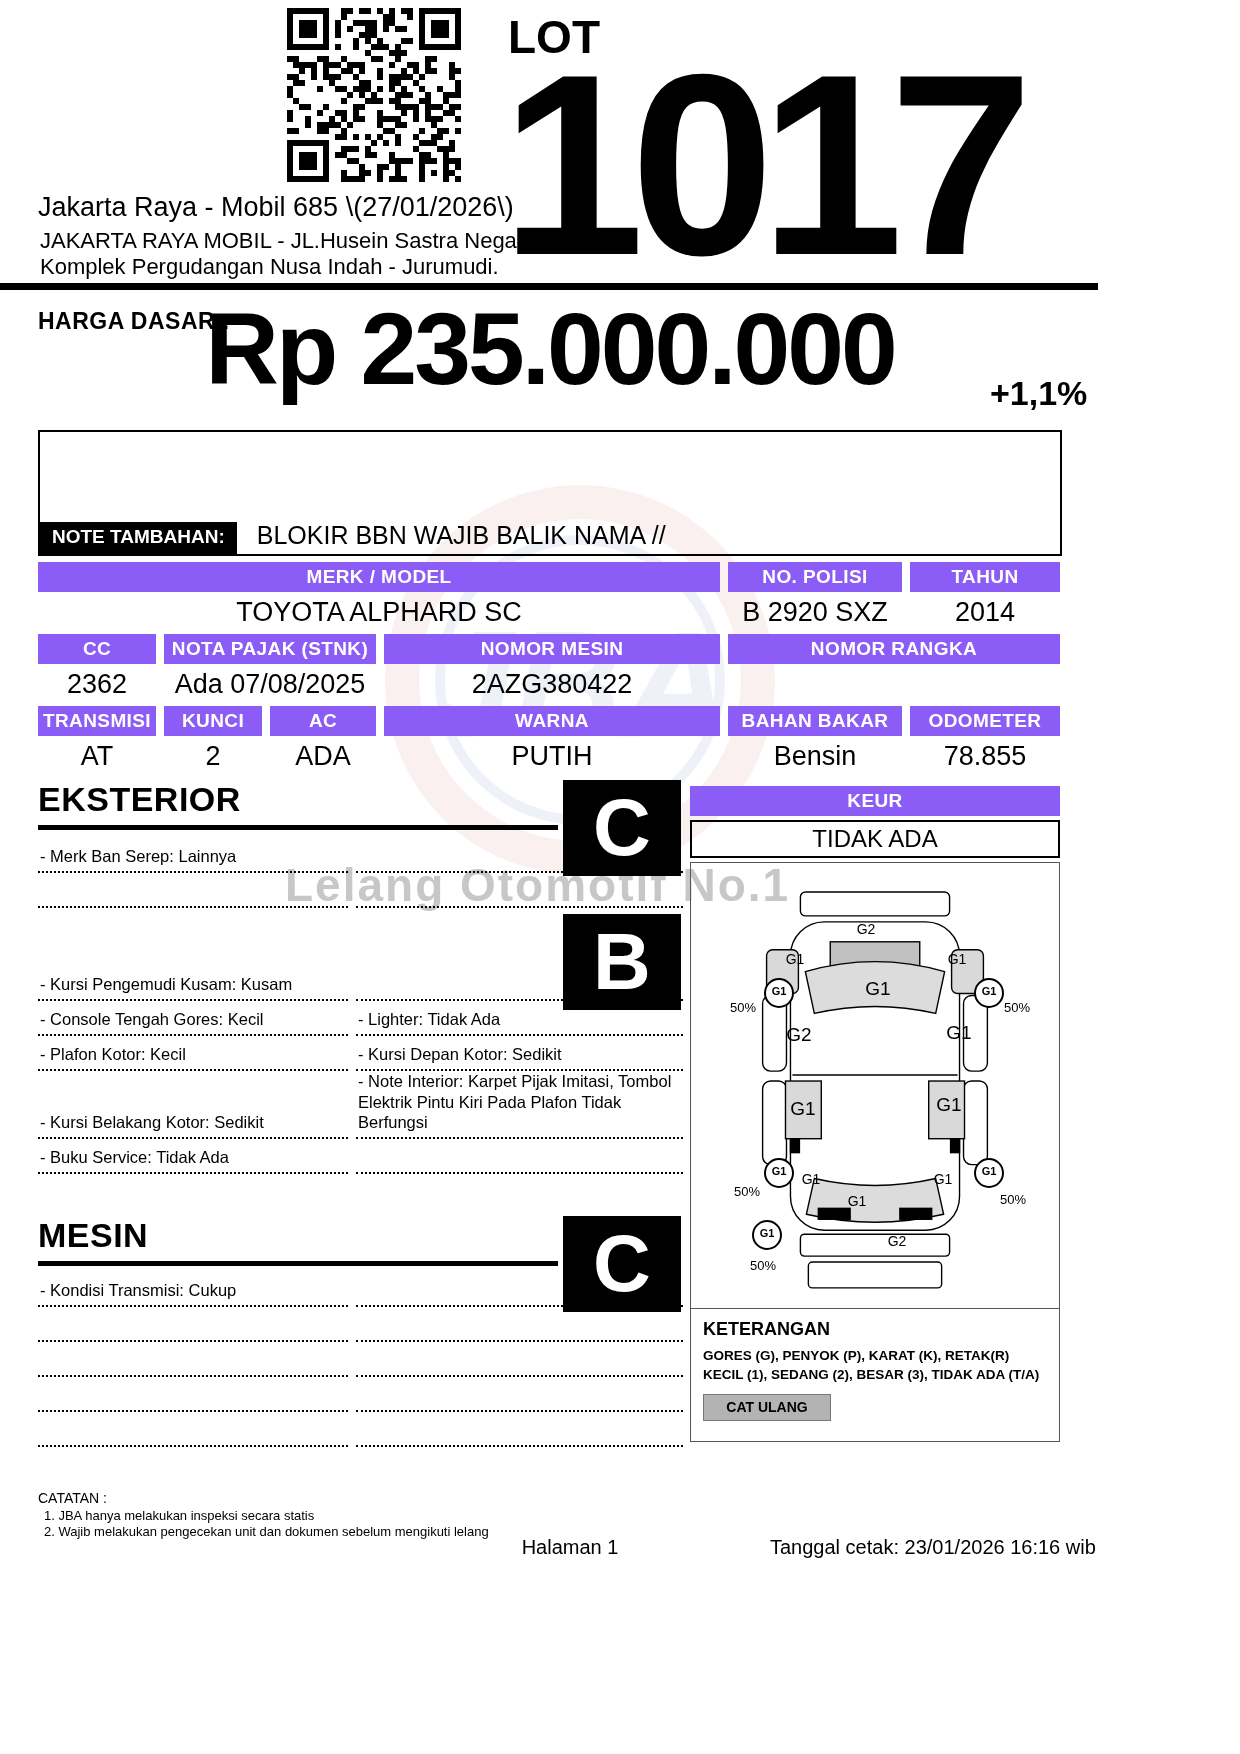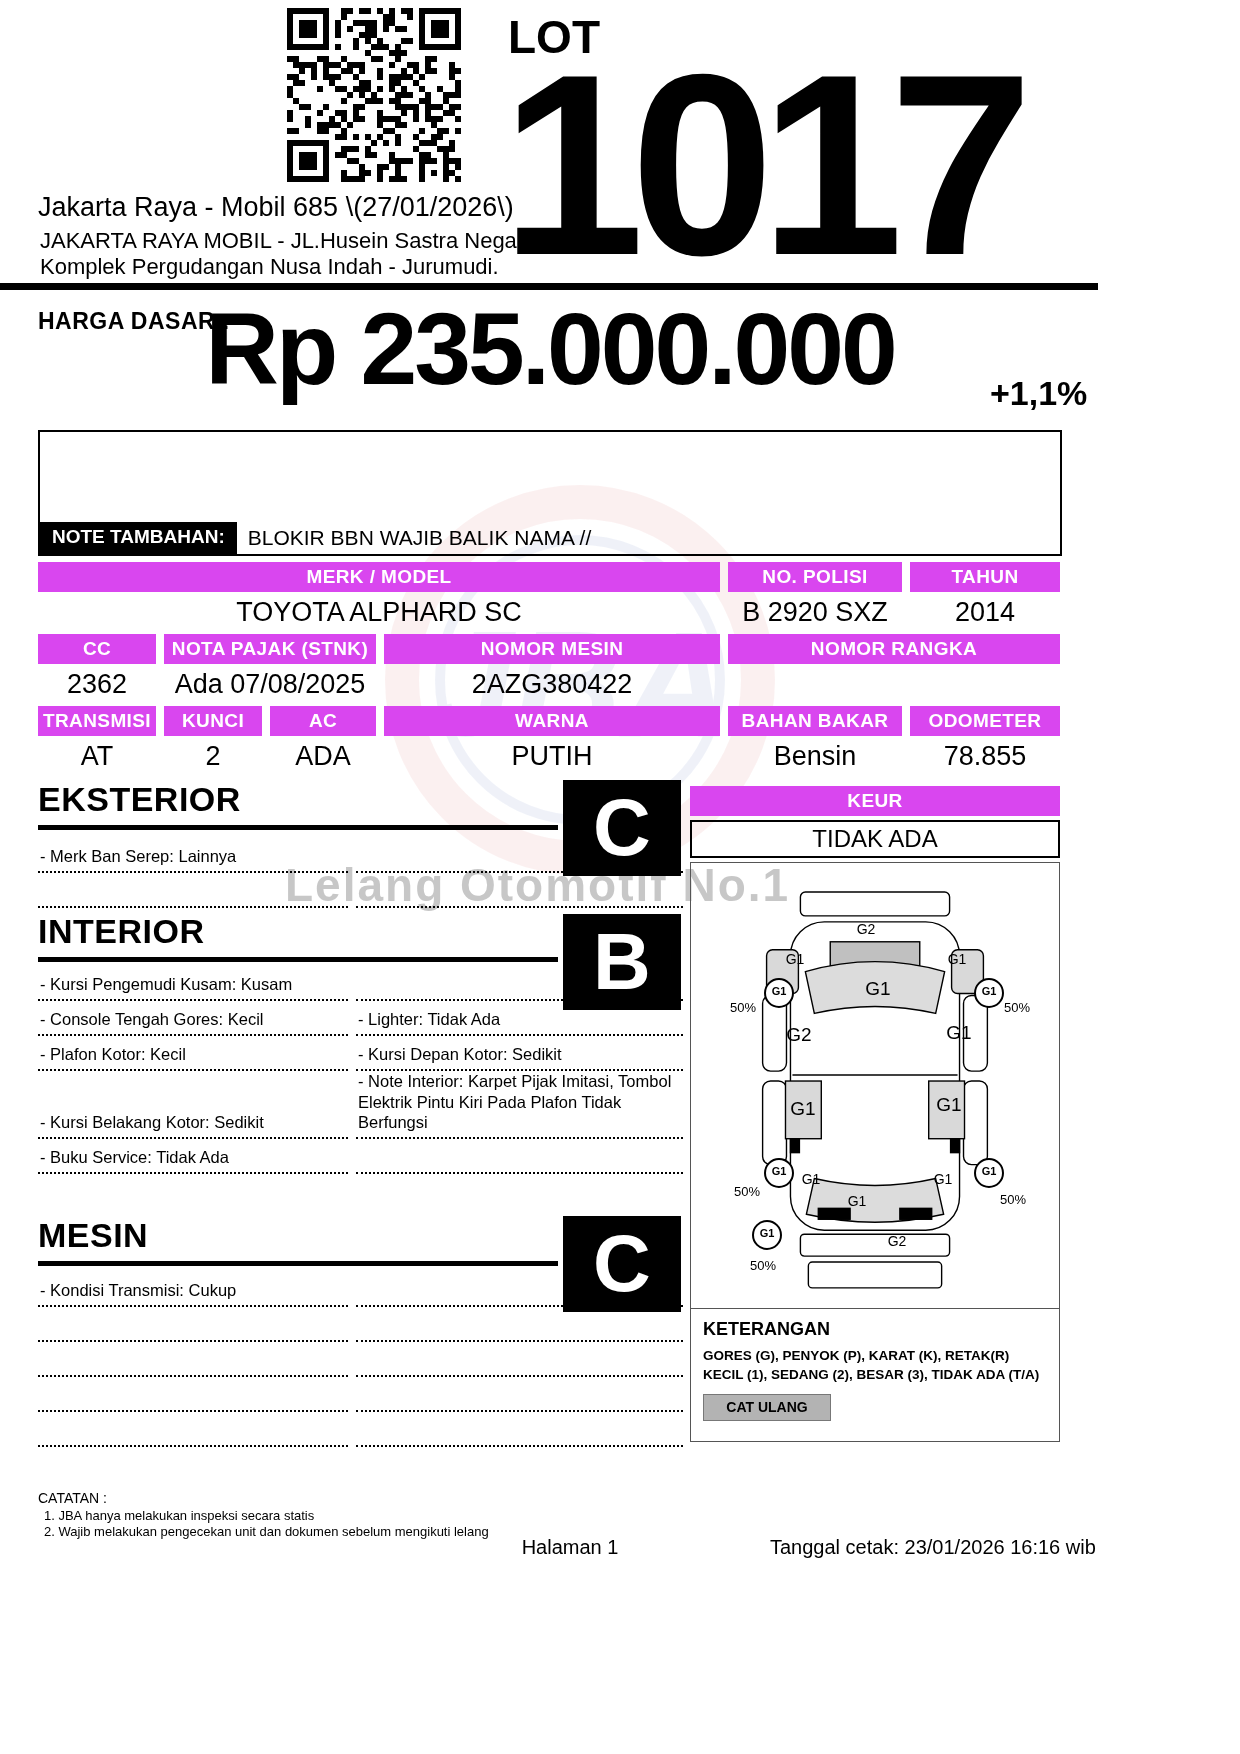--- a/index.html
+++ b/index.html
@@ -15,24 +15,24 @@
   .divider{background:#000;height:7px;}
 
   
   .price-label{font-size:23px;font-weight:bold;letter-spacing:.5px;}
   .price-value{font-size:102px;font-weight:bold;letter-spacing:-3px;line-height:1;text-align:center;}
   .price-increment{font-size:34px;font-weight:bold;}
 
   
   .note-box{border:2px solid #000;display:flex;align-items:flex-end;}
   .note-label{background:#000;color:#fff;font-size:19px;font-weight:bold;padding:4px 12px 6px;}
-  .note-text{font-size:21px;padding:4px 11px;}
-
-  
-  .thead{position:absolute;background:#d946ef;color:#fff;font-weight:bold;font-size:19px;
+  .note-text{font-size:25px;padding:4px 20px;}
+
+  
+  .thead{position:absolute;background:#8b5cf6;color:#fff;font-weight:bold;font-size:19px;
          text-align:center;height:30px;line-height:30px;letter-spacing:.4px;}
   .tval{position:absolute;font-size:27px;text-align:center;height:40px;line-height:40px;}
 
   
   .sec-title{font-size:34px;font-weight:800;letter-spacing:.5px;border-bottom:5px solid #000;padding-bottom:6px;}
   .grade-box{position:absolute;width:118px;height:96px;background:#000;color:#fff;
              display:flex;align-items:center;justify-content:center;font-size:80px;font-weight:bold;}
   .insp-rows{position:absolute;width:645px;}
   .insp-row{display:flex;gap:8px;align-items:flex-end;min-height:35px;}
   .insp-cell{border-bottom:2px dotted #000;padding:0 2px 4px;font-size:16.5px;line-height:1.25;}
@@ -420,21 +420,20 @@
       <div class="insp-row">
         <span class="insp-cell insp-left">- Merk Ban Serep: Lainnya</span>
         <span class="insp-cell insp-right"></span>
       </div>
       <div class="insp-row">
         <span class="insp-cell insp-left"></span>
         <span class="insp-cell insp-right"></span>
       </div>
     </div>
 
-  <div class="abs sec-title" style="left:38px;top:912px;width:520px;">INTERIOR</div>
   <div class="grade-box" style="left:563px;top:914px;">
     <span>B</span>
   </div>
   <div class="insp-rows" style="left:38px;top:966px;">
       <div class="insp-row">
         <span class="insp-cell insp-left">- Kursi Pengemudi Kusam: Kusam</span>
         <span class="insp-cell insp-right"></span>
       </div>
       <div class="insp-row">
         <span class="insp-cell insp-left">- Console Tengah Gores: Kecil</span>

